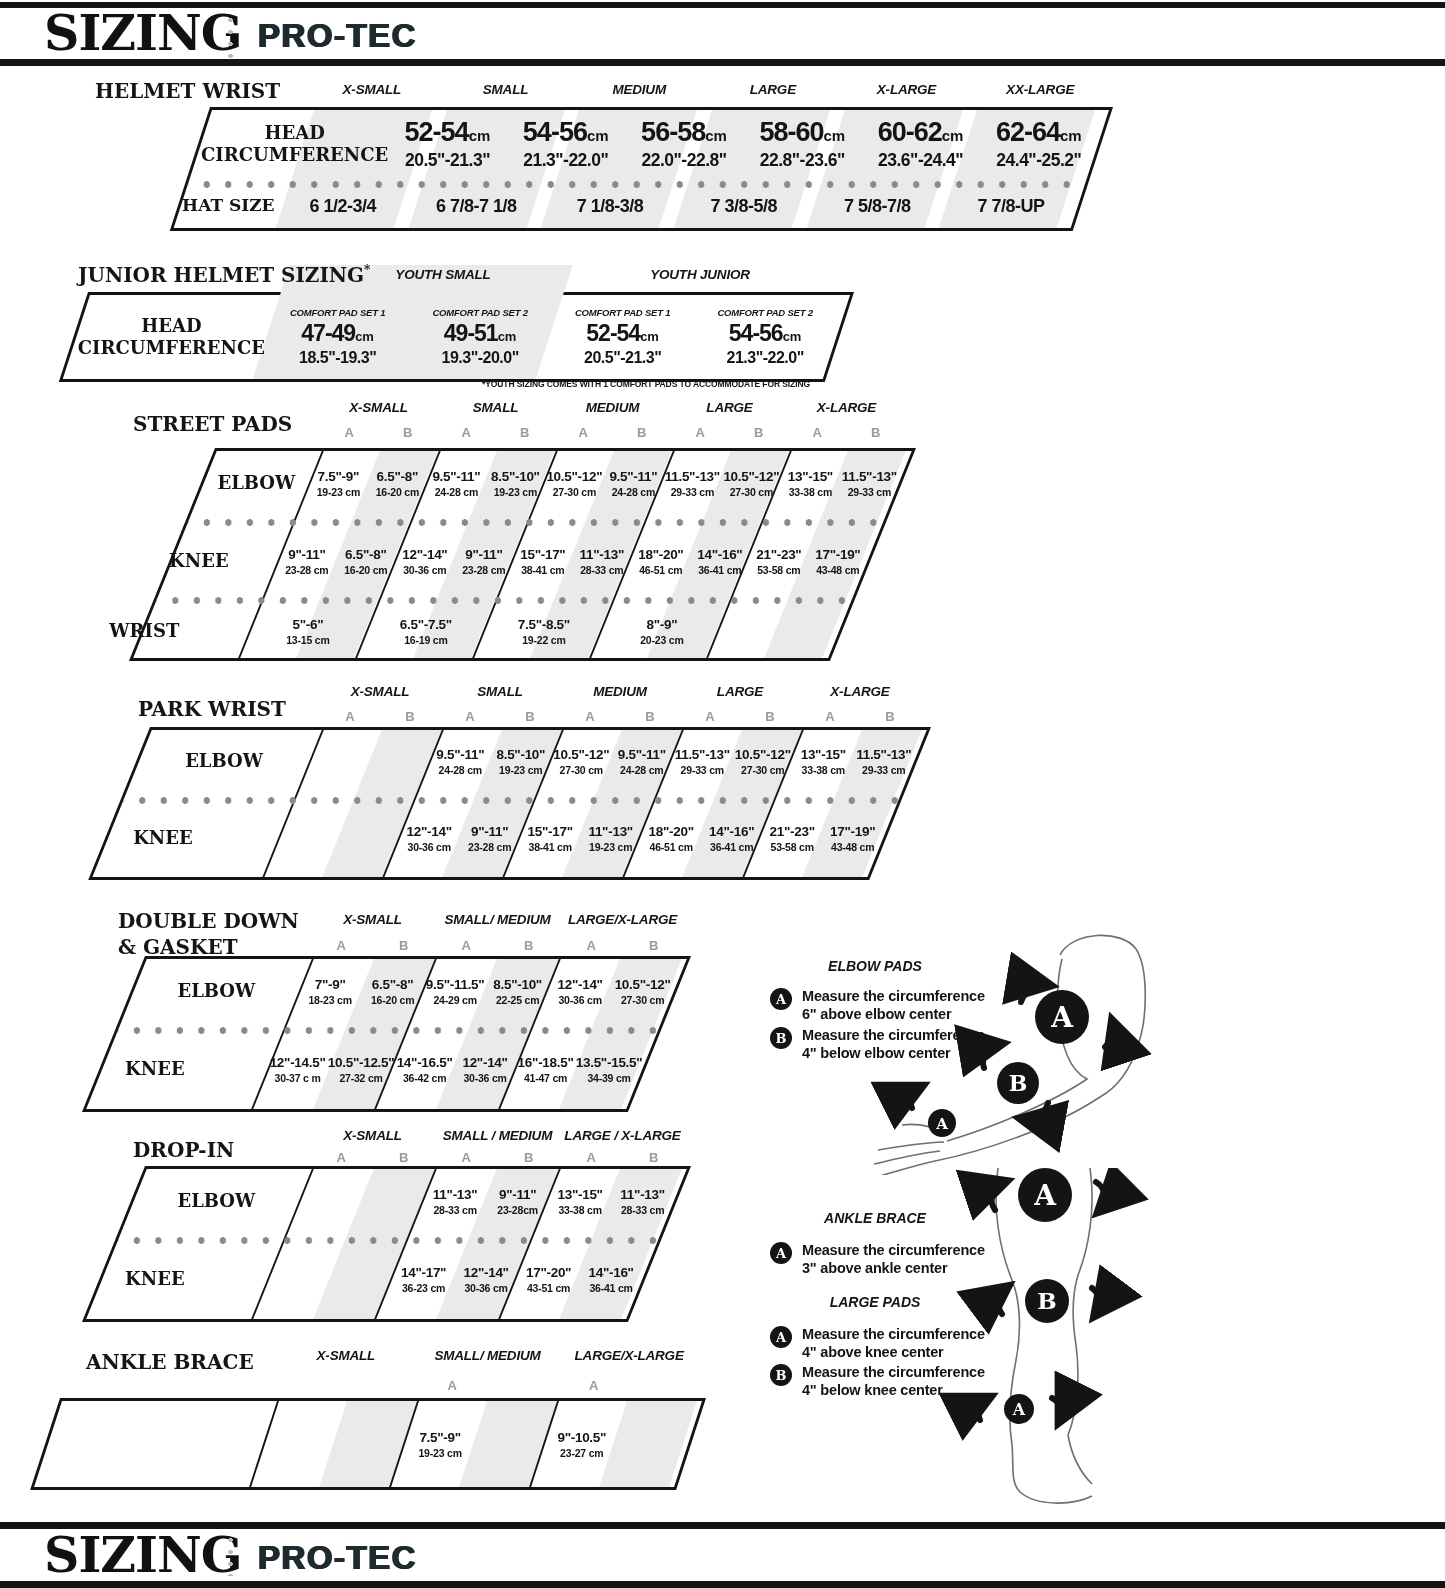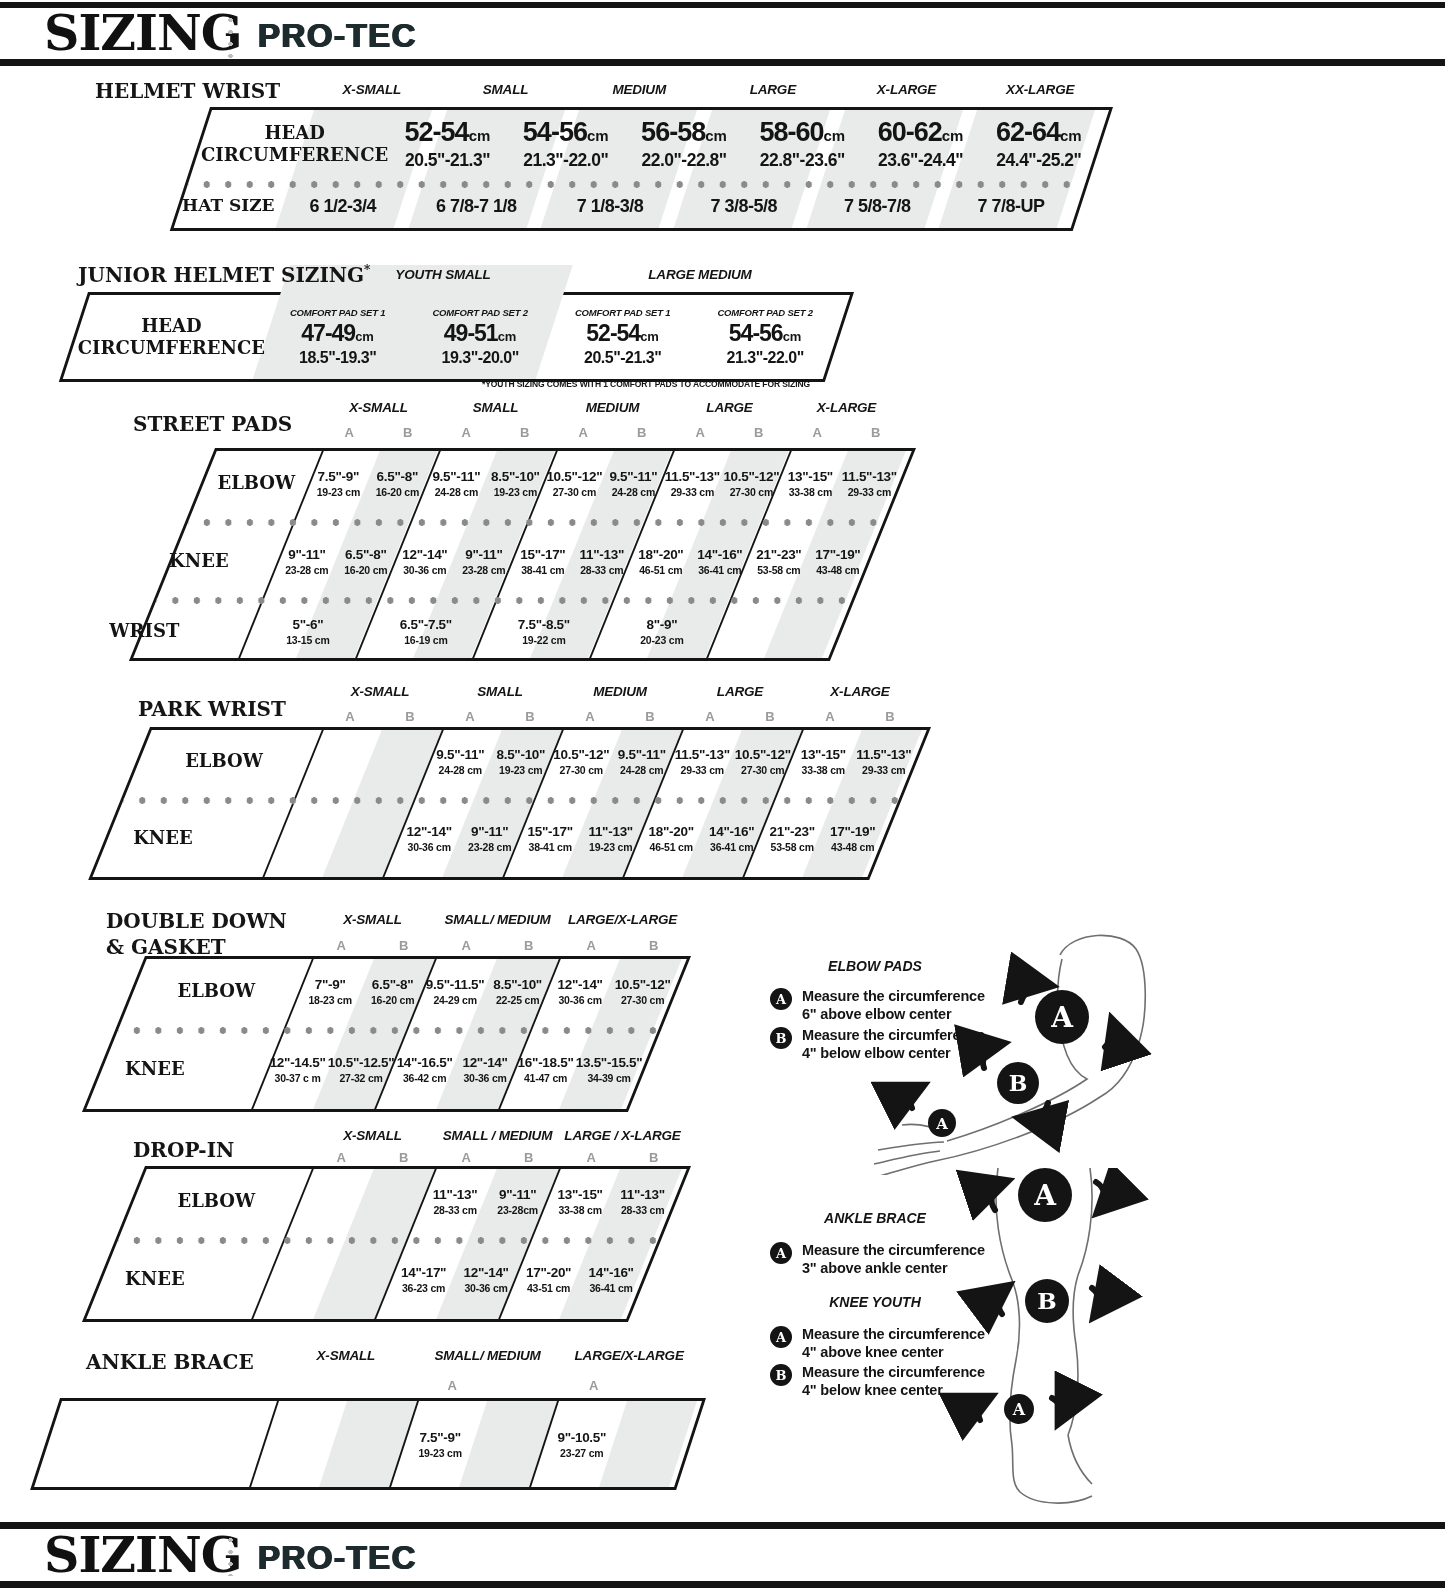--- a/index.html
+++ b/index.html
@@ -135,21 +135,21 @@
     </div>
   </div>
 
   <div class="abs slab sect-title" style="left:78px;top:263px;z-index:3;">
     <span>JUNIOR HELMET SIZING</span><span class="sup">*</span>
   </div>
   <div class="abs sizehdr" style="left:323px;top:267px;width:240px;grid-template-columns:1fr;">
     <div>YOUTH SMALL</div>
   </div>
   <div class="abs sizehdr" style="left:580px;top:267px;width:240px;grid-template-columns:1fr;">
-    <div>LARGE MEDIUM</div>
+    <div>YOUTH JUNIOR</div>
   </div>
   <div class="band" style="left:88px;top:292px;width:760px;height:84px;--skew:-18deg;--unskew:18deg;--labelw:190px;">
     <div class="stripes">
       <div class="stripe" style="left:190px;width:283px;top:-30px;"></div>
     </div>
     <div class="rows">
       <div class="row" style="height:100%;">
         <div class="row-label">
           <span class="slabtxt">HEAD</span>
           <span class="slabtxt">CIRCUMFERENCE</span>
@@ -479,21 +479,21 @@
           </div>
             <div class="cell">
             <div class="vin">17"-19"</div>
               <div class="vcm">43-48 cm</div>
           </div>
           </div>
       </div>
     </div>
   </div>
 
-  <div class="abs slab sect-title" style="left:106px;top:908px;line-height:26px;">
+  <div class="abs slab sect-title" style="left:118px;top:908px;line-height:26px;">
     <div>DOUBLE DOWN</div>
       <div>&amp; GASKET</div>
   </div>
   <div class="abs sizehdr" style="left:310px;top:912px;width:375px;grid-template-columns:repeat(3,1fr);">
 
   <div>X-SMALL</div>
       <div>SMALL/ MEDIUM</div>
       <div>LARGE/X-LARGE</div>
     </div>
   <div class="abs abhdr" style="left:310px;top:938px;width:375px;grid-template-columns:repeat(6,1fr);">
@@ -782,21 +782,21 @@
 
   <div class="abs rc-head" style="left:775px;top:1210px;width:200px;">ANKLE BRACE</div>
   <div class="rc-item" style="left:770px;top:1242px;">
     <div class="badge">A</div>
     <div class="rc-text">
         <div>Measure the circumference</div>
         <div>3" above ankle center</div>
       </div>
   </div>
 
-  <div class="abs rc-head" style="left:775px;top:1294px;width:200px;">KNEE YOUTH</div>
+  <div class="abs rc-head" style="left:775px;top:1294px;width:200px;">LARGE PADS</div>
   <div class="rc-item" style="left:770px;top:1326px;">
     <div class="badge">A</div>
     <div class="rc-text">
         <div>Measure the circumference</div>
         <div>4" above knee center</div>
       </div>
   </div>
   <div class="rc-item" style="left:770px;top:1364px;">
     <div class="badge">B</div>
     <div class="rc-text">

